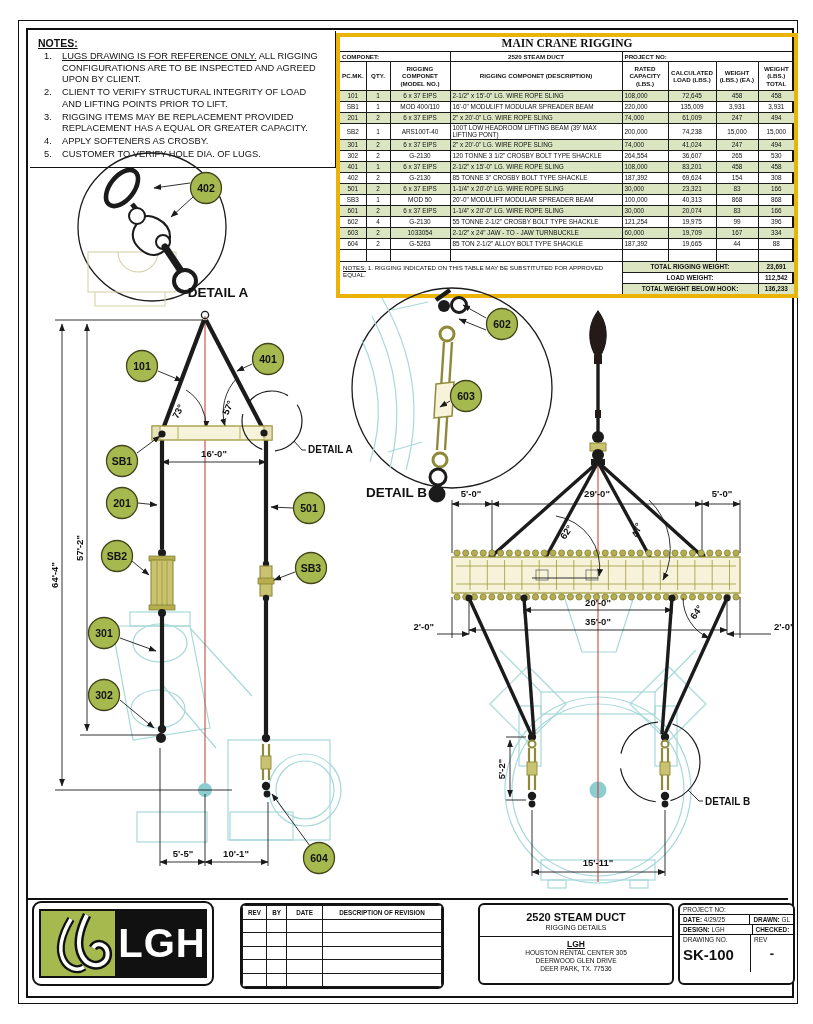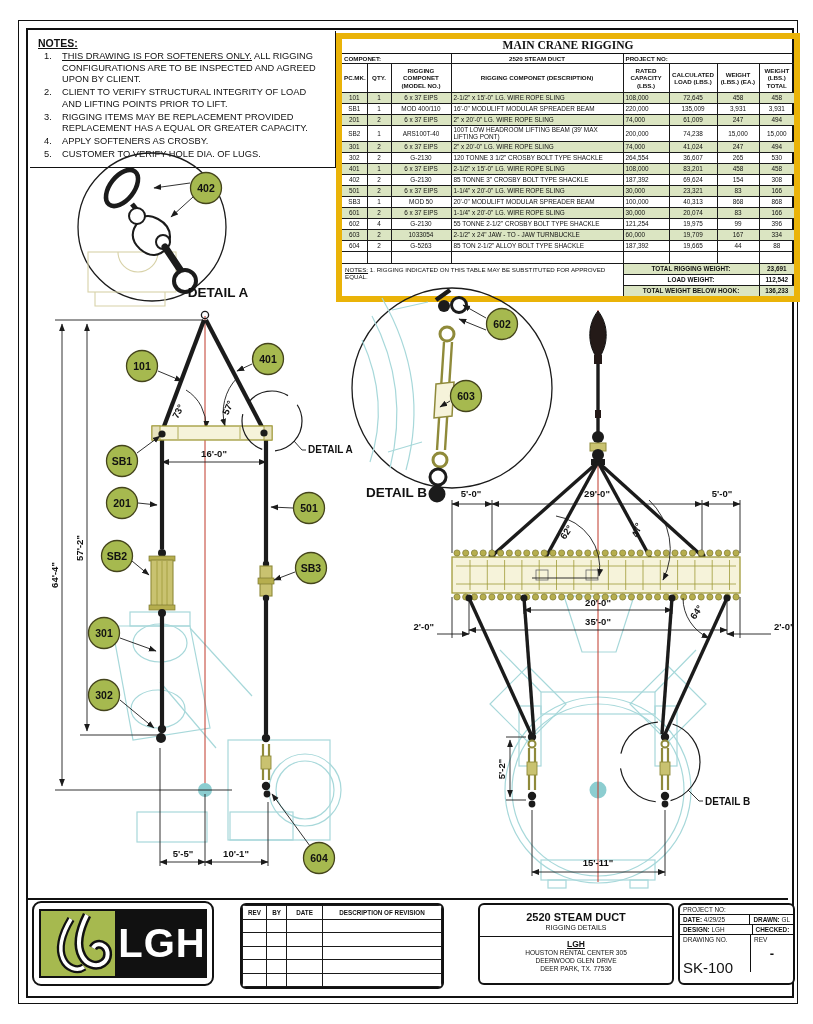--- a/index.html
+++ b/index.html
@@ -12,21 +12,21 @@
   
   .notes{position:absolute;left:30px;top:31px;width:306px;height:137px;border-right:1.5px solid #111;border-bottom:1.5px solid #111;padding:6px 8px 0 8px;box-sizing:border-box;}
   .notes-title{font-weight:bold;font-size:10.5px;text-decoration:underline;margin-bottom:2px;}
   ol.notes-list{list-style:none;margin:0;padding:0;counter-reset:n;font-size:9.3px;line-height:1.26;}
   ol.notes-list li{counter-increment:n;position:relative;padding-left:24px;margin-bottom:1px;}
   ol.notes-list li::before{content:counter(n) ".";position:absolute;left:6px;}
   .nlead{text-decoration:underline;}
 
   
   .rt-wrap{position:absolute;left:336px;top:33px;width:458px;}
-  table.rt{border-collapse:collapse;table-layout:fixed;width:458px;border:6px solid #eab308;}
+  table.rt{border-collapse:collapse;table-layout:fixed;width:458px;border:4px solid #eab308;}
   table.rt th,table.rt td{border:0.8px solid #1a1a1a;padding:0 2px;font-size:6.4px;line-height:1.15;height:10px;text-align:center;overflow:hidden;}
   table.rt tr.t-title th{font-family:"Liberation Serif",serif;font-weight:bold;font-size:11.5px;height:14px;border-bottom:1px solid #111;}
   table.rt tr.t-comp th{font-weight:bold;height:9px;font-size:6.2px;}
   table.rt tr.t-head th{font-weight:bold;height:28px;font-size:6.2px;}
   table.rt th.la,table.rt td.la{text-align:left;}
   table.rt td.c3,table.rt td.c4{text-align:left;}
   table.rt td.g,table.rt th.g{background:#dbe5c2;}
   table.rt tr.empty-row td{height:11px;}
   table.rt td.notes-cell{vertical-align:top;text-align:left;font-size:6.2px;padding:2px 3px;}
   table.rt td.tl{font-weight:bold;}
@@ -68,35 +68,35 @@
   .ctr-div{border-top:1px solid #111;margin-top:5px;}
   .ctr-co{font-weight:bold;font-size:8.5px;text-decoration:underline;margin-top:2px;}
   .ctr-ad{font-size:6.6px;line-height:1.25;}
   .pr-box{left:678px;top:903px;width:117px;height:82px;border:2px solid #111;border-radius:6px;background:#fff;box-sizing:border-box;overflow:hidden;}
   .pr-row{border-bottom:1px solid #111;display:flex;}
   .pr-cell{padding:1px 3px;font-size:6.4px;white-space:nowrap;}
   .pr-split{border-left:1px solid #111;}
   .pr-dn{display:flex;height:37px;}
   .pr-dn-l{width:62%;padding:1px 3px;box-sizing:border-box;}
   .pr-dn-r{width:38%;border-left:1px solid #111;padding:1px 3px;box-sizing:border-box;}
-  .pr-big{font-weight:normal;font-size:15px;margin-top:16px;}
+  .pr-big{font-weight:bold;font-size:15px;margin-top:3px;}
   .pr-rev{font-weight:bold;font-size:13px;margin-top:3px;text-align:center;}
 </style>
 </head>
 <body>
 
 <div class="sheet">
   <div class="frame-outer"></div>
   <div class="frame-inner"></div>
   <div class="tb-sep"></div>
 
   <section class="notes">
     <div class="notes-title">NOTES:</div>
     <ol class="notes-list">
-        <li><span class="nlead">THIS DRAWING IS FOR SOFTENERS ONLY.</span><span>  ALL RIGGING CONFIGURATIONS ARE TO BE INSPECTED AND AGREED UPON BY CLIENT.</span></li>
+        <li><span class="nlead">LUGS DRAWING IS FOR REFERENCE ONLY.</span><span>  ALL RIGGING CONFIGURATIONS ARE TO BE INSPECTED AND AGREED UPON BY CLIENT.</span></li>
         <li><span class="nlead"></span><span>CLIENT TO VERIFY STRUCTURAL INTEGRITY OF LOAD AND LIFTING POINTS PRIOR TO LIFT.</span></li>
         <li><span class="nlead"></span><span>RIGGING ITEMS MAY BE REPLACEMENT PROVIDED REPLACEMENT HAS A EQUAL OR GREATER CAPACITY.</span></li>
         <li><span class="nlead"></span><span>APPLY SOFTENERS AS CROSBY.</span></li>
         <li><span class="nlead"></span><span>CUSTOMER TO VERIFY HOLE DIA. OF LUGS.</span></li>
       </ol>
   </section>
 
   <div class="rt-wrap">
     <table class="rt">
       <colgroup>

